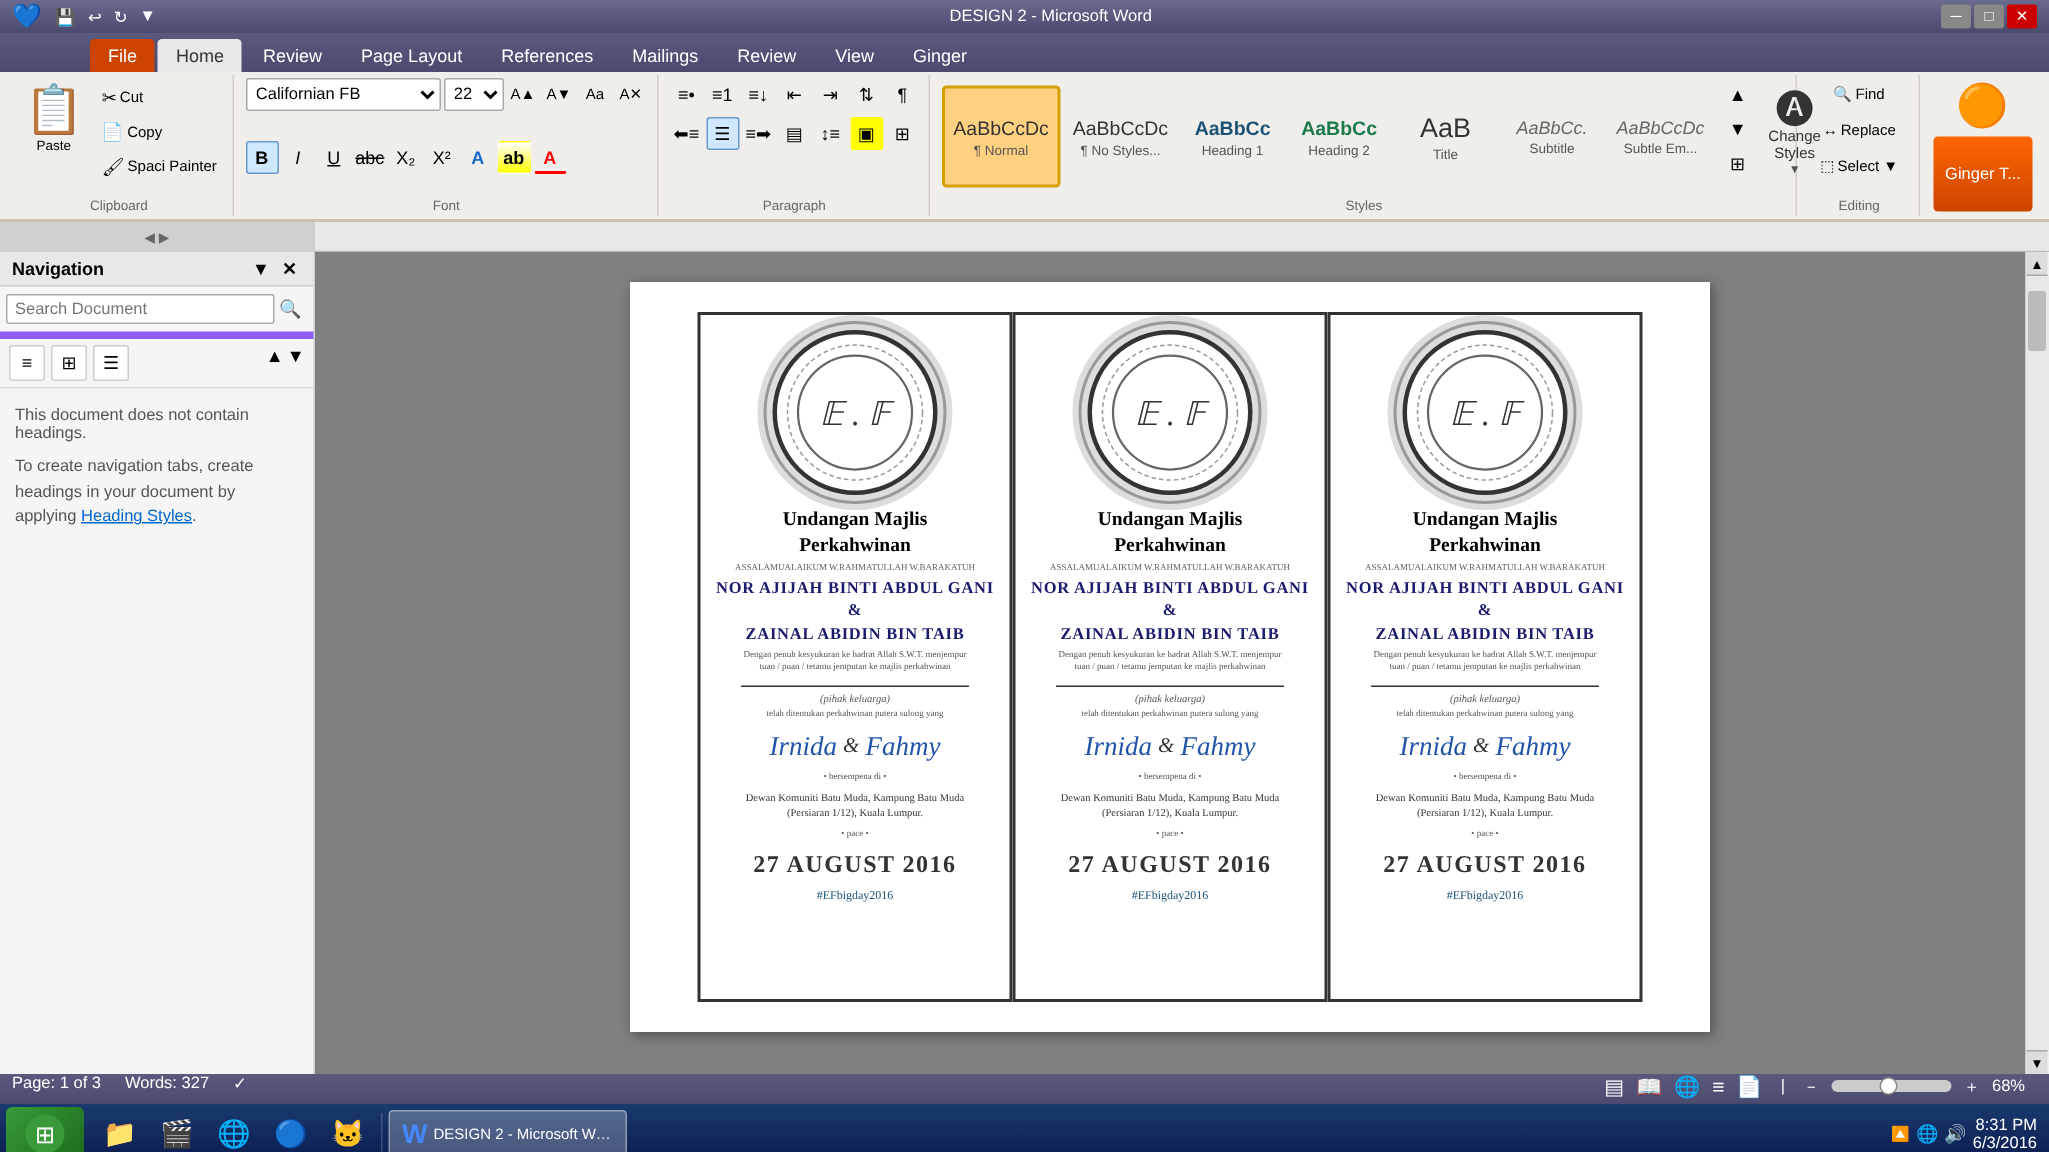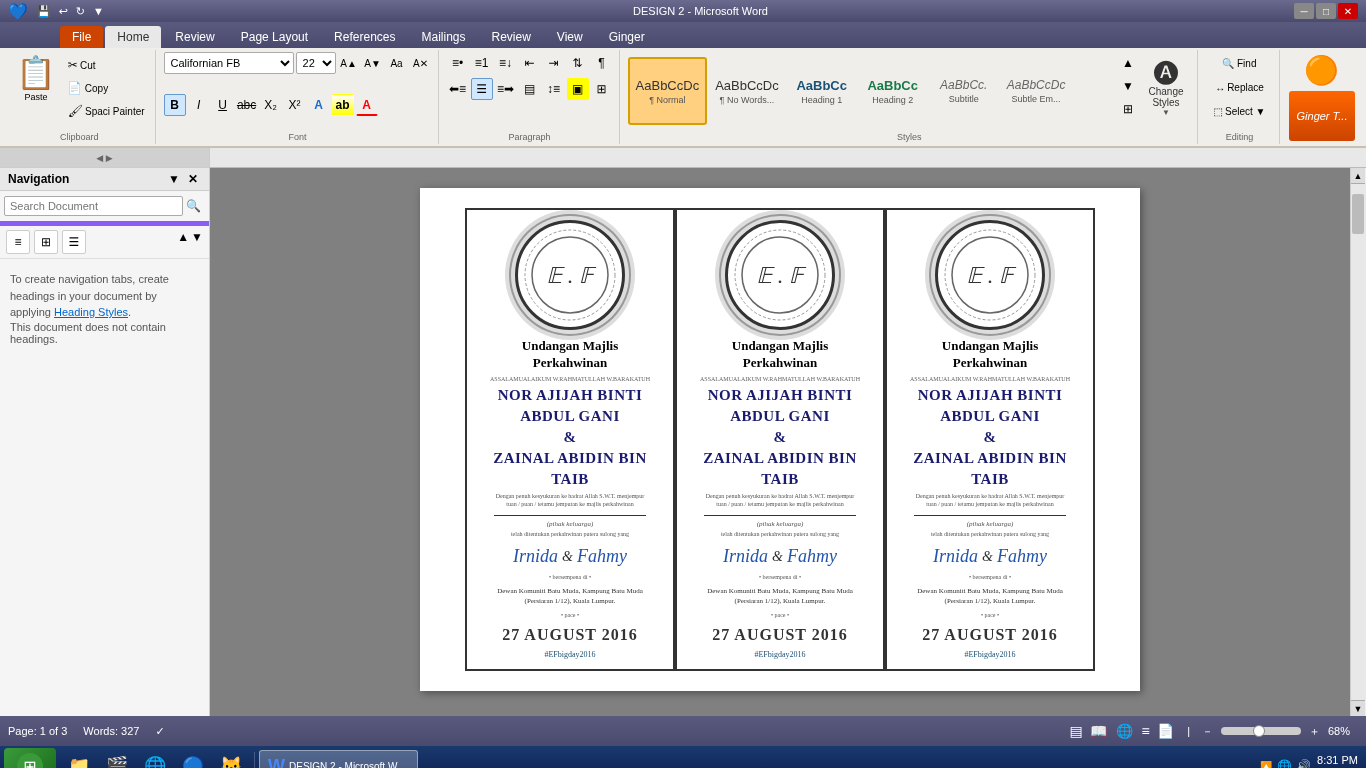--- a/index.html
+++ b/index.html
@@ -294,21 +294,21 @@
     }
 
     .inv-small-text {
       font-size: 6px;
       color: #666;
       text-align: center;
       margin-bottom: 3px;
     }
 
     .inv-names {
-      font-size: 15px;
+      font-size: 11px;
       font-weight: bold;
       text-align: center;
       color: #1a1a6e;
       letter-spacing: 0.5px;
       line-height: 1.4;
     }
 
     .inv-body-text {
       font-size: 6px;
       text-align: center;
@@ -371,24 +371,24 @@
     #vert-scroll {
       width: 16px;
       background: #f0f0f0;
       border-left: 1px solid #ccc;
       display: flex;
       flex-direction: column;
     }
 
     
     #statusbar {
-      height: 30px;
+      height: 20px;
       background: linear-gradient(to bottom, #5a5a7e, #4a4a6e);
       display: flex;
-      align-items: center;
+      align-items: flex-start;
       padding: 0 8px;
       gap: 16px;
       color: white;
       font-size: 11px;
     }
     .status-right { margin-left: auto; display: flex; align-items: center; gap: 8px; }
 
     
     #taskbar {
       height: 40px;
@@ -422,21 +422,20 @@
     .taskbar-clock { font-size: 11px; text-align: right; color: white; }
 
     
     .ginger-tab {
       background: linear-gradient(to bottom, #ff6600, #cc4400);
       color: white;
       padding: 19px 8px;
       border-radius: 3px;
       font-size: 11px;
       cursor: pointer;
-      font-style: italic;
     }
 
     
     .styles-gallery {
       display: flex;
       align-items: center;
       gap: 1px;
       flex: 1;
     }
 
@@ -588,29 +587,33 @@
 
   <div class="ribbon-group" style="flex:1;min-width:500px;">
     <div class="ribbon-group-content" style="align-items:stretch; width:100%;">
       <div class="styles-gallery">
         <div class="style-item active">
           <div class="style-preview" style="font-size:13px;color:#333;">AaBbCcDc</div>
           <div class="style-label">¶ Normal</div>
         </div>
         <div class="style-item">
           <div class="style-preview" style="font-size:13px;color:#333;">AaBbCcDc</div>
-          <div class="style-label">¶ No Words...</div>
+          <div class="style-label">¶ No Styles...</div>
         </div>
         <div class="style-item">
           <div class="style-preview" style="font-size:13px;color:#1a5276;font-weight:bold;">AaBbCc</div>
           <div class="style-label">Heading 1</div>
         </div>
         <div class="style-item">
           <div class="style-preview" style="font-size:13px;color:#1a7a4a;font-weight:bold;">AaBbCc</div>
           <div class="style-label">Heading 2</div>
+        </div>
+        <div class="style-item">
+          <div class="style-preview" style="font-size:18px;color:#333;">AaB</div>
+          <div class="style-label">Title</div>
         </div>
         <div class="style-item">
           <div class="style-preview" style="font-size:12px;color:#666;font-style:italic;">AaBbCc.</div>
           <div class="style-label">Subtitle</div>
         </div>
         <div class="style-item">
           <div class="style-preview" style="font-size:12px;color:#666;font-style:italic;">AaBbCcDc</div>
           <div class="style-label">Subtle Em...</div>
         </div>
       </div>
@@ -685,24 +688,24 @@
     <div id="nav-view-tabs">
       <div class="nav-view-btn">≡</div>
       <div class="nav-view-btn">⊞</div>
       <div class="nav-view-btn">☰</div>
       <div style="margin-left:auto;display:flex;gap:2px;">
         <span style="cursor:pointer;font-size:12px;">▲</span>
         <span style="cursor:pointer;font-size:12px;">▼</span>
       </div>
     </div>
     <div id="nav-content">
+      <p style="margin-bottom:8px;">This document does not contain headings.</p>
       <p style="line-height:1.5;">
         To create navigation tabs, create headings in your document by applying <a href="#">Heading Styles</a>.
       </p>
-      <p style="margin-bottom:8px;">This document does not contain headings.</p>
     </div>
   </div>
 
   <div id="doc-area">
     <div id="page-container">
 
       <div class="inv-card">
         <div class="inv-monogram">
           <div class="inv-monogram-inner">
             <svg width="100" height="100" viewBox="0 0 100 100" xmlns="http://www.w3.org/2000/svg">

